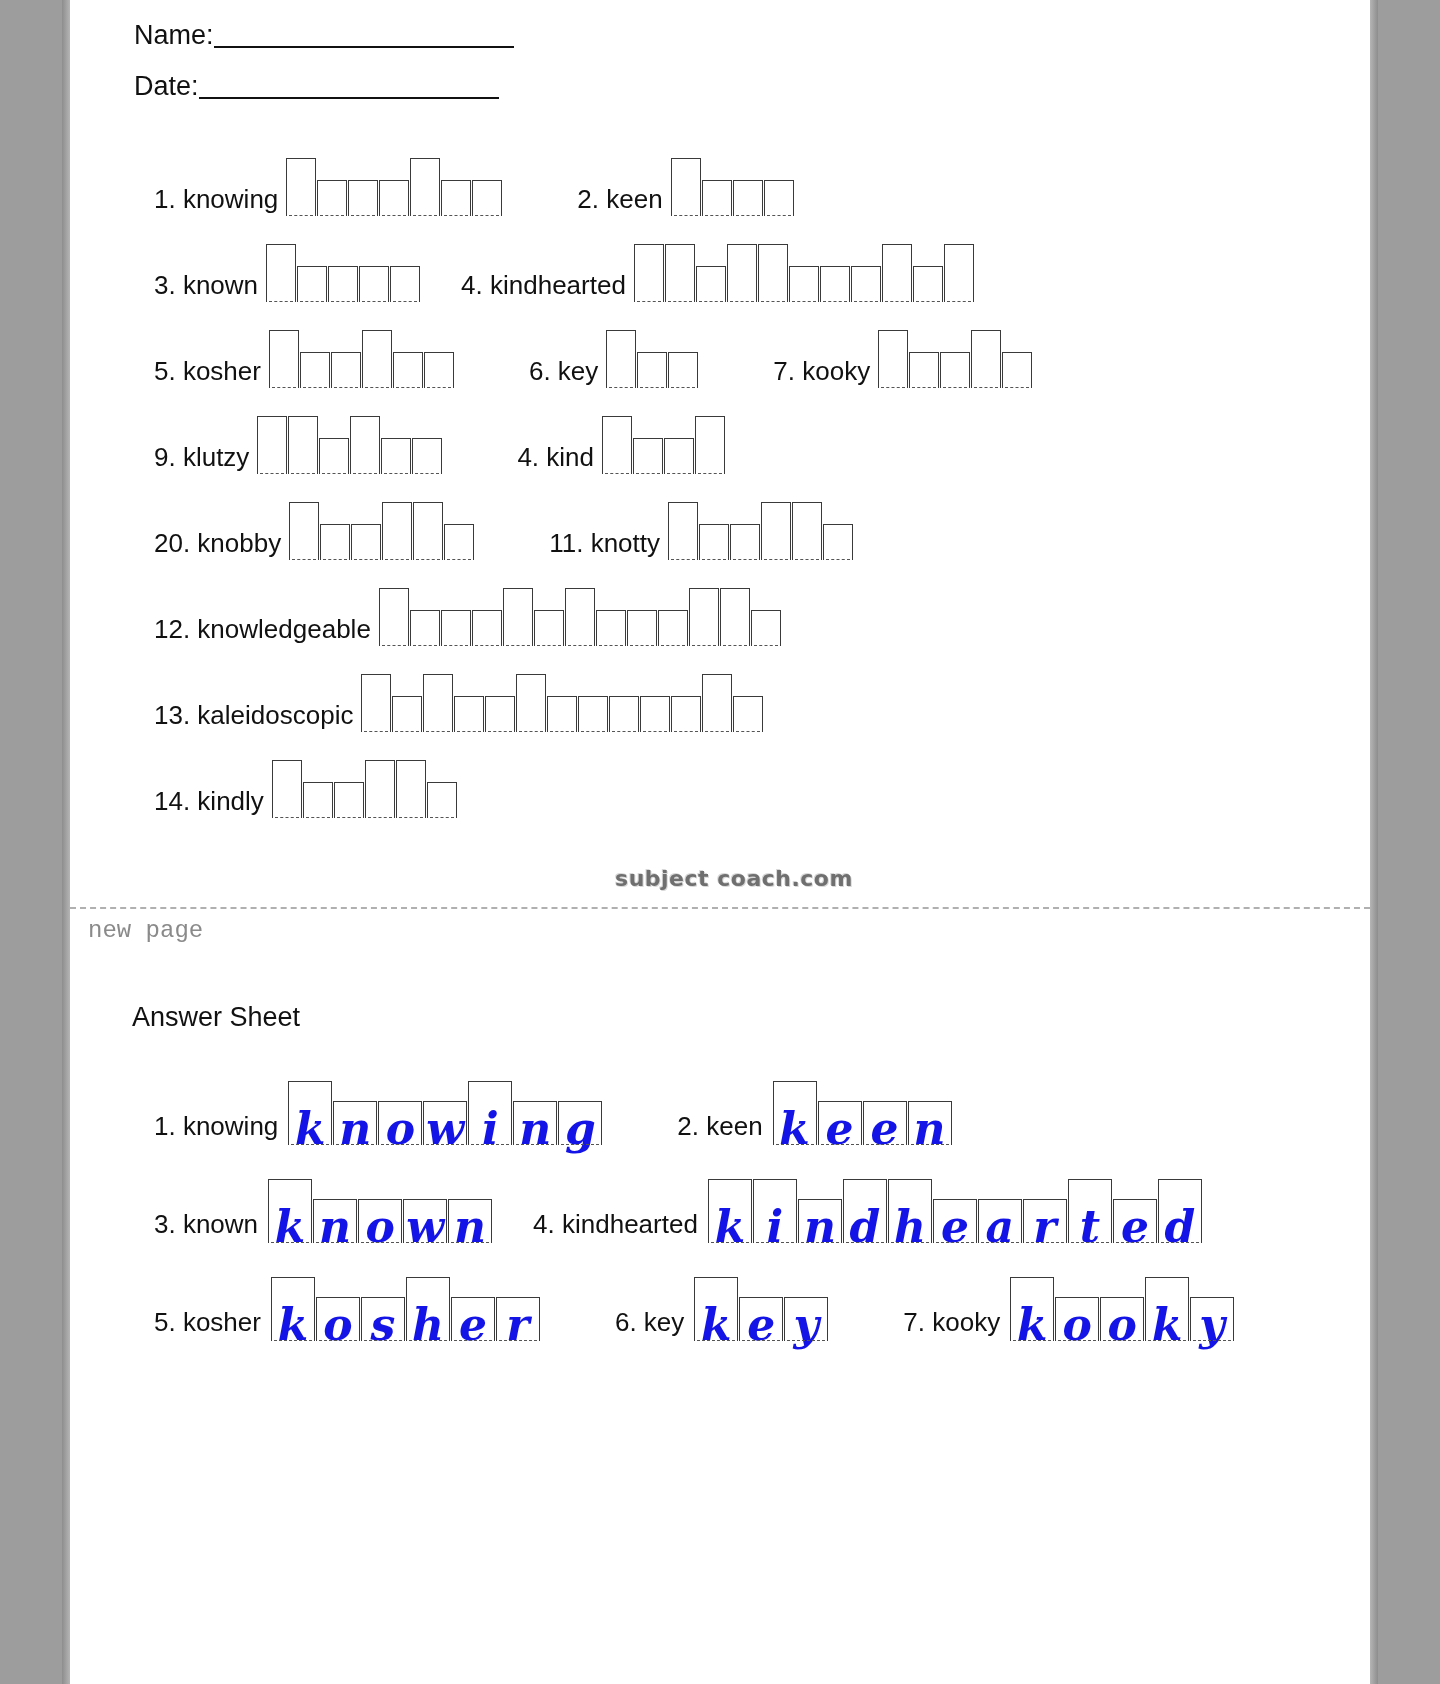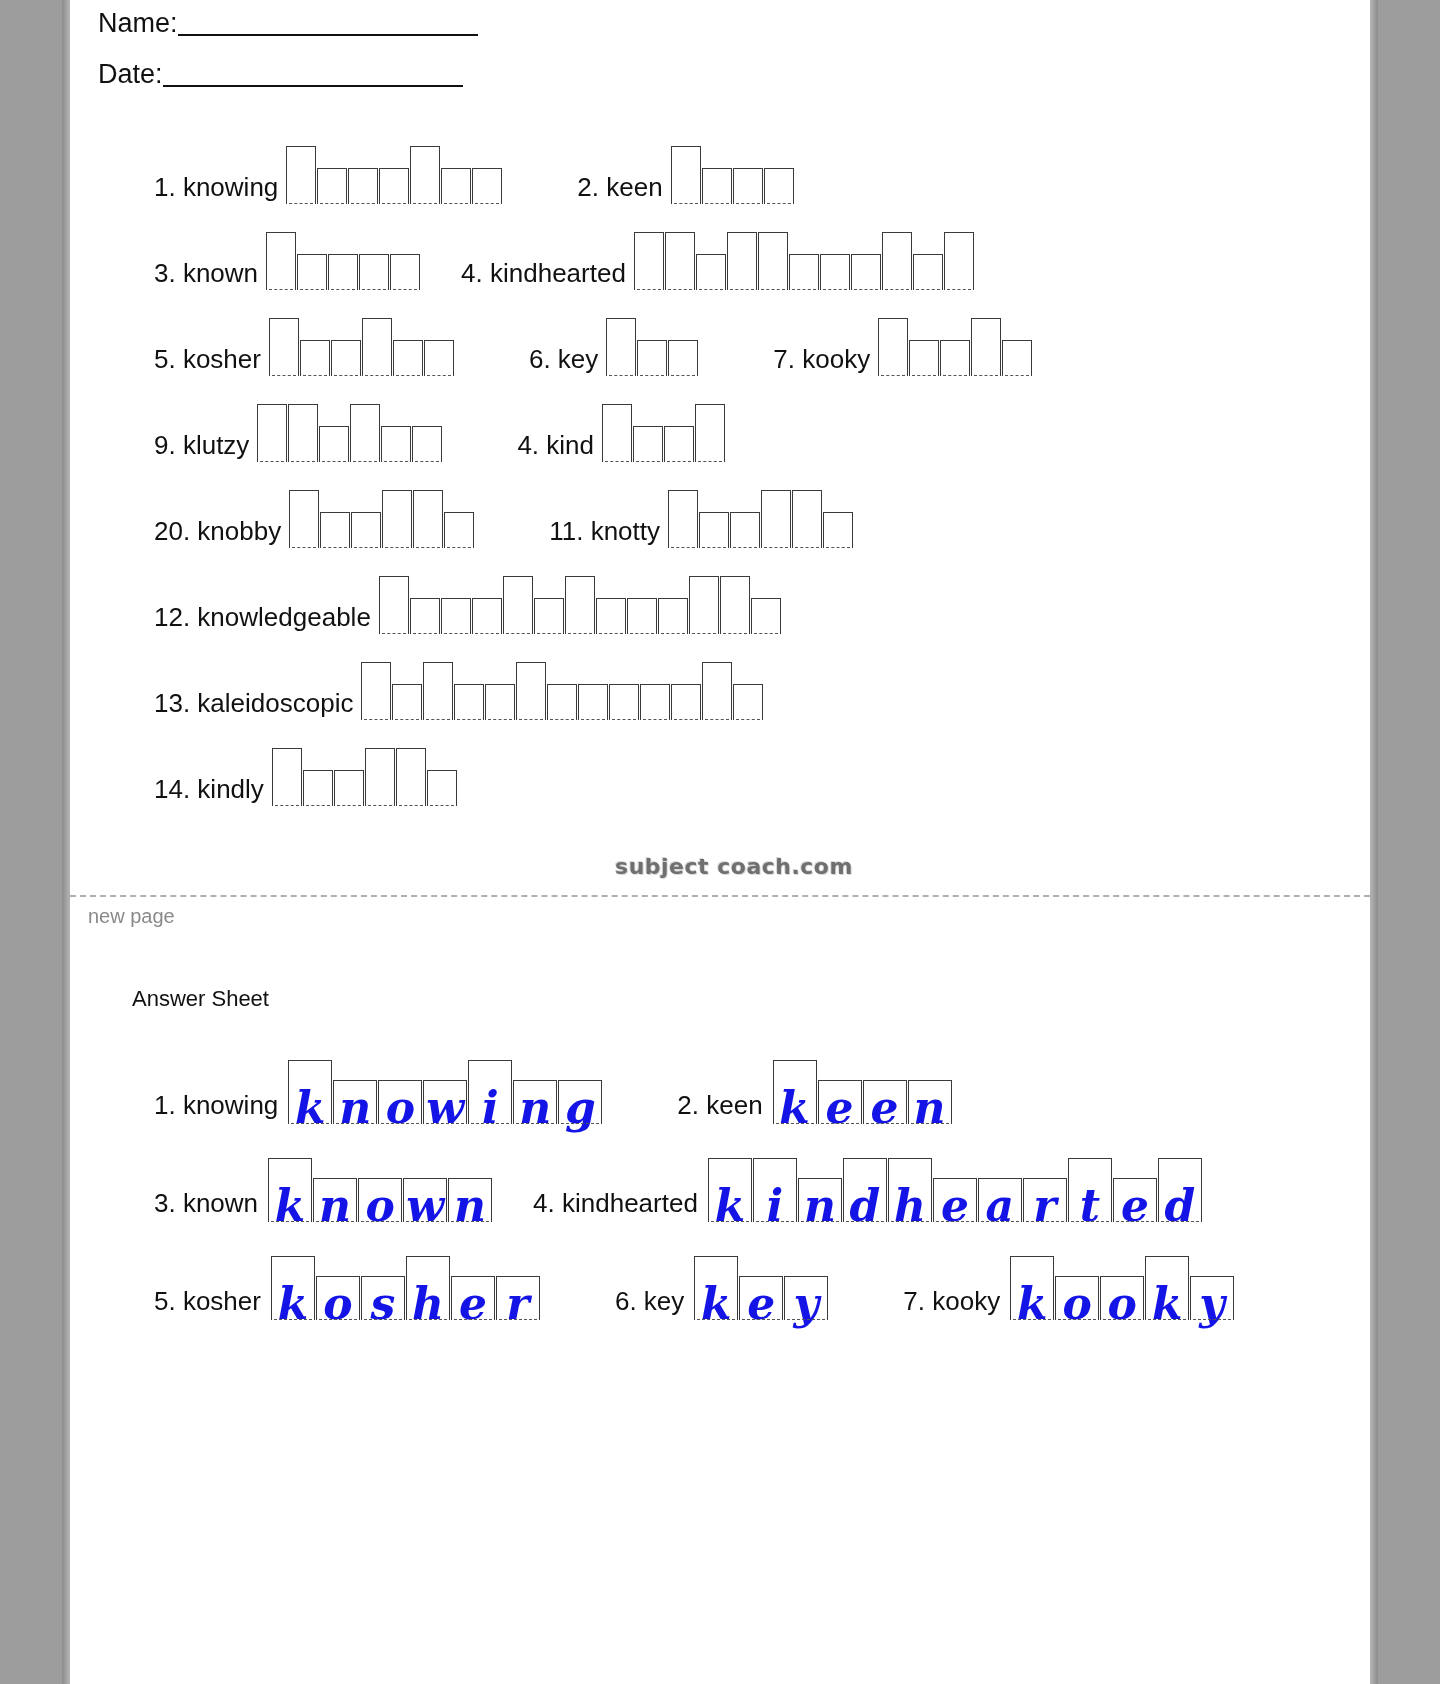--- a/index.html
+++ b/index.html
@@ -19,21 +19,22 @@
   }
   .side-shadow-left{
     position:absolute;left:-8px;top:0;width:8px;height:100%;
     background:linear-gradient(to right,#8d8d8d,#b5b5b5);
   }
   .side-shadow-right{
     position:absolute;right:-8px;top:0;width:8px;height:100%;
     background:linear-gradient(to left,#8d8d8d,#b5b5b5);
   }
   .header-fields{
-    padding:8px 0 0 28px;
+    padding:20px 0 0 28px;
+    margin-left:36px;
   }
   .field-row{
     font-size:27px;
     color:#111;
     margin-bottom:20px;
     white-space:nowrap;
   }
   .field-label{font-size:27px;}
   .field-line{
     display:inline-block;
@@ -97,26 +98,27 @@
     letter-spacing:0.5px;
     text-shadow:1px 1px 0 #d8d8d8, -1px -1px 0 #d8d8d8;
     font-family:"DejaVu Sans", sans-serif;
     margin-left:28px;
   }
   .page-break{
     margin-top:16px;
     border-top:2px dashed #b0b0b0;
   }
   .new-page-label{
-    font-size:20px;
+    font-size:24px;
     color:#8a8a8a;
     padding:8px 0 0 18px;
+    font-family:Liberation Mono, monospace;
   }
   .answer-title{
-    font-size:22px;
+    font-size:27px;
     color:#111;
     padding:58px 0 0 62px;
   }
   .answers{
     padding-top:48px;
   }
   .ans-row{
     display:flex;
     align-items:flex-end;
     margin-bottom:34px;

